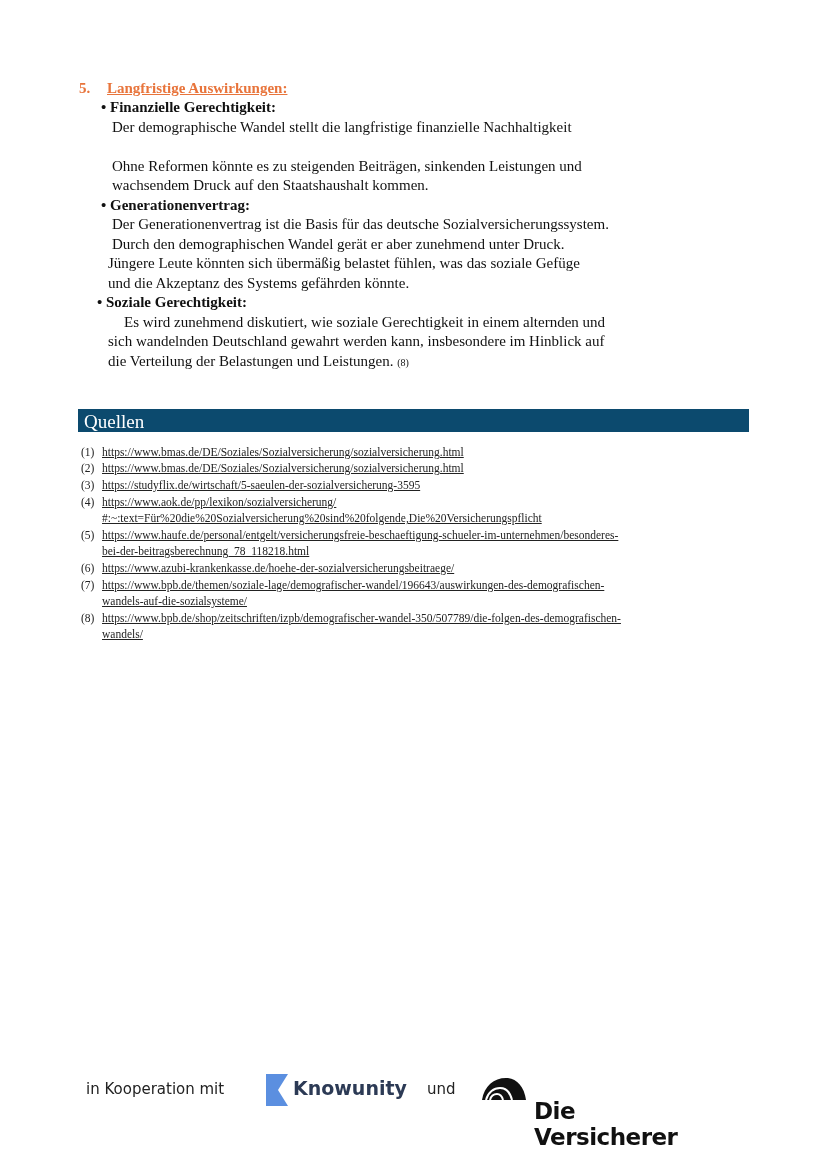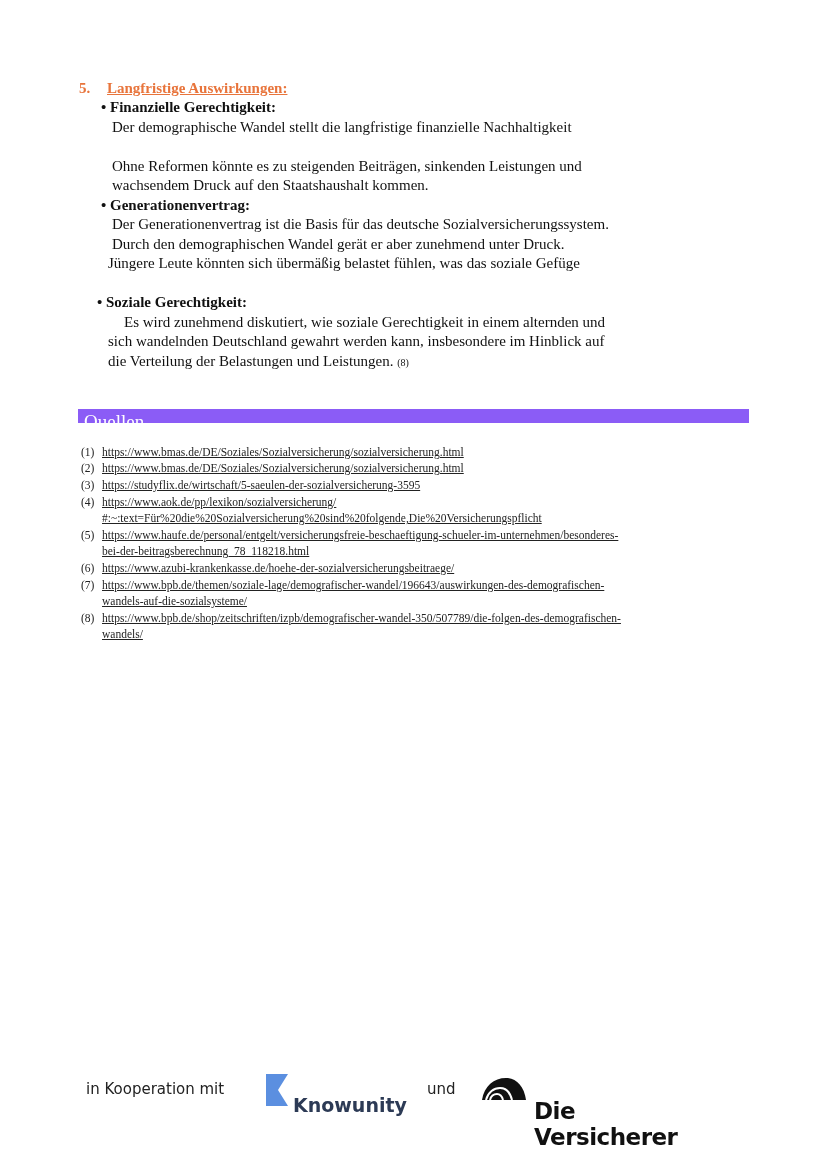--- a/index.html
+++ b/index.html
@@ -15,22 +15,22 @@
   .section-heading .title { text-decoration:underline; }
 
   .line {
     position:absolute; white-space:nowrap;
     font-family: "Liberation Serif", serif; font-size:15px; color:#111;
   }
   .bullet-title { font-weight:bold; }
   .cite { font-size:10px; }
 
   .quellen-bar {
-    position:absolute; left:78px; top:409px; width:671px; height:14px;
-    background:#8b5cf6;
+    position:absolute; left:78px; top:409px; width:671px; height:23px;
+    background:#0c4a6e;
   }
   .quellen-title {
     position:absolute; left:6px; top:2px;
     font-family: "Liberation Serif", serif; font-size:19px; color:#ffffff;
   }
 
   .src {
     position:absolute; left:81px; white-space:nowrap;
     font-family: "Liberation Serif", serif; font-size:11.5px; color:#222;
   }
@@ -42,21 +42,21 @@
 
   .footer {
     position:absolute; left:86px; top:1070px; height:40px; width:640px;
   }
   .footer-text {
     position:absolute; top:10px;
     font-family: "DejaVu Sans", sans-serif; font-size:15px; color:#222;
   }
   .knowunity-logo { position:absolute; left:180px; top:4px; width:22px; height:32px; }
   .knowunity-text {
-    position:absolute; left:207px; top:24px;
+    position:absolute; left:207px; top:7px;
     font-family: "DejaVu Sans", sans-serif; font-size:19px; font-weight:bold; color:#2c3a55;
   }
   .versicherer-logo { position:absolute; left:396px; top:8px; width:44px; height:22px; }
   .versicherer-text {
     position:absolute; left:448px; top:2px;
     font-family: "DejaVu Sans", sans-serif; font-size:23px; font-weight:bold; color:#111;
     letter-spacing:-0.5px;
     margin-top:26px;
   }
 </style>
@@ -75,20 +75,21 @@
   <div class="line" style="left:112px; top:119px;">Der demographische Wandel stellt die langfristige finanzielle Nachhaltigkeit</div>
   <div class="line" style="left:112px; top:158px;">Ohne Reformen könnte es zu steigenden Beiträgen, sinkenden Leistungen und</div>
   <div class="line" style="left:112px; top:177px;">wachsendem Druck auf den Staatshaushalt kommen.</div>
 
   <div class="line bullet-title" style="left:101px; top:197px;">
     <span>•&nbsp;</span><span>Generationenvertrag:</span>
   </div>
   <div class="line" style="left:112px; top:236px;">Durch den demographischen Wandel gerät er aber zunehmend unter Druck.</div>
   <div class="line" style="left:112px; top:216px;">Der Generationenvertrag ist die Basis für das deutsche Sozialversicherungssystem.</div>
   <div class="line" style="left:108px; top:255px;">Jüngere Leute könnten sich übermäßig belastet fühlen, was das soziale Gefüge</div>
+  <div class="line" style="left:108px; top:275px;">und die Akzeptanz des Systems gefährden könnte.</div>
 
   <div class="line bullet-title" style="left:97px; top:294px;">
     <span>•&nbsp;</span><span>Soziale Gerechtigkeit:</span>
   </div>
   <div class="line" style="left:108px; top:314px;margin-left:16px;">Es wird zunehmend diskutiert, wie soziale Gerechtigkeit in einem alternden und</div>
   <div class="line" style="left:108px; top:333px;">sich wandelnden Deutschland gewahrt werden kann, insbesondere im Hinblick auf</div>
   <div class="line" style="left:108px; top:353px;">
     <span>die Verteilung der Belastungen und Leistungen.</span>
     <span class="cite">(8)</span>
   </div>

